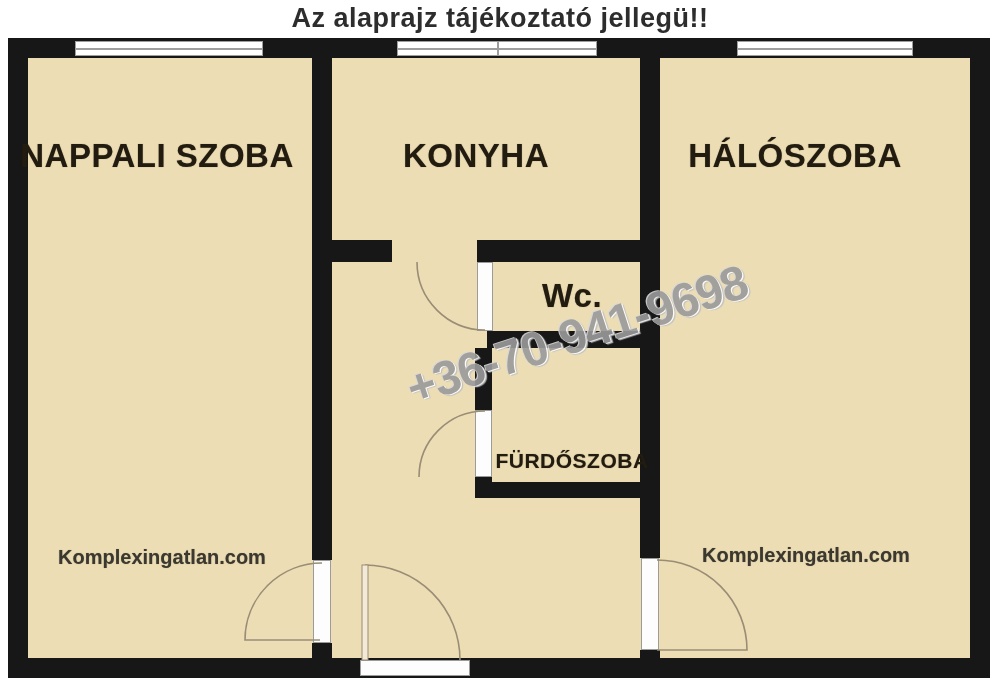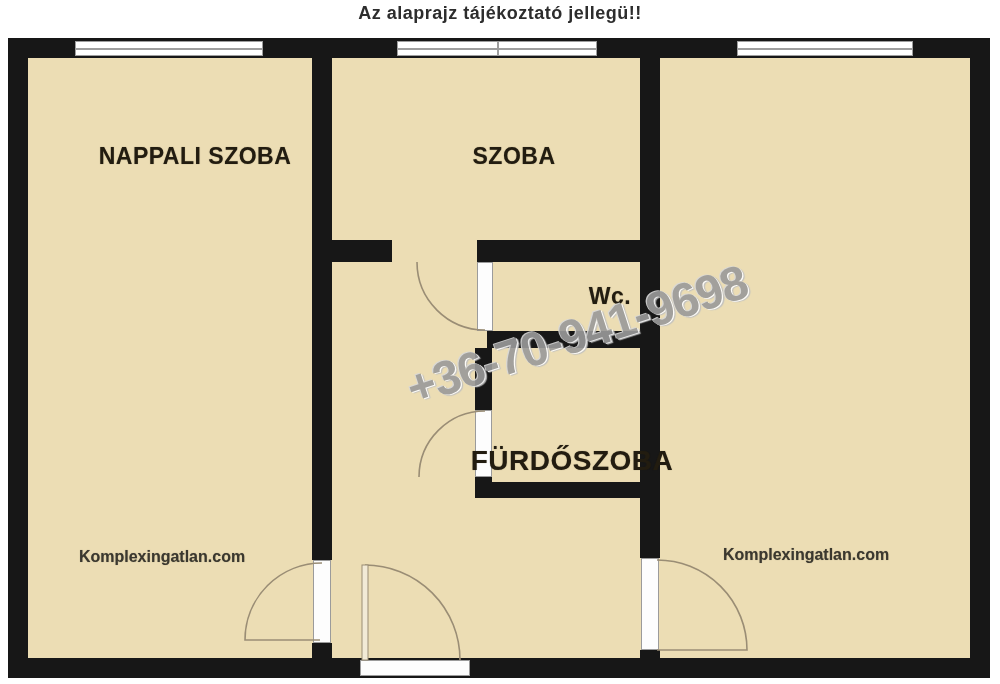--- a/index.html
+++ b/index.html
@@ -14,21 +14,21 @@
     --title:#2d2d2d;
   }
   html,body{margin:0;padding:0;}
   body{
     width:1000px;height:684px;position:relative;overflow:hidden;
     background:var(--paper);
     font-family:"Liberation Sans", sans-serif;
   }
   .title{
     position:absolute;left:0;top:3px;width:1000px;text-align:center;
-    font-size:18px;font-weight:bold;color:var(--title);letter-spacing:.5px;
+    font-size:27px;font-weight:bold;color:var(--title);letter-spacing:.5px;
   }
   .plan{
     position:absolute;left:8px;top:38px;width:982px;height:640px;
     box-sizing:border-box;border:20px solid var(--wall);
     background:var(--room);
   }
   .wall{position:absolute;background:var(--wall);}
   .leaf{
     position:absolute;background:#fdfdfd;
     border:1px solid #9b9b9b;box-sizing:border-box;
@@ -41,25 +41,25 @@
   .mullion{
     position:absolute;left:50%;top:0;width:2px;height:100%;
     background:var(--frame);
   }
   .arcs{position:absolute;left:-20px;top:-20px;pointer-events:none;}
   .label{
     position:absolute;transform:translate(-50%,-50%);
     font-weight:bold;color:var(--ink);white-space:nowrap;
     letter-spacing:.5px;text-shadow:0 0 1px rgba(40,30,10,.45);
   }
-  .room-label{font-size:23px;margin-left:38px;}
-  .small-label{font-size:28px;text-align:right;}
+  .room-label{font-size:33px;}
+  .small-label{font-size:21px;text-align:right;}
   .site-label{
     position:absolute;transform:translate(-50%,-50%);
-    font-size:16px;font-weight:bold;color:var(--site);white-space:nowrap;
+    font-size:20px;font-weight:bold;color:var(--site);white-space:nowrap;
     text-shadow:0 0 1px rgba(40,40,30,.4);
   }
   .watermark{
     position:absolute;transform:translate(-50%,-50%) rotate(-18deg);
     font-size:48px;font-weight:bold;letter-spacing:-1px;white-space:nowrap;
     color:var(--watermark);opacity:.9;
     text-shadow:-1px -1px 0 #d8d8d8,1px 1px 0 #ffffff,2px 2px 1px #bfbfbf;
   }
 </style>
 </head>
@@ -95,21 +95,22 @@
   <svg class="arcs" width="982" height="640" viewBox="8 38 982 640" fill="none" stroke="#9a8d75" stroke-width="1.6">
     <path d="M 417 262 A 68 68 0 0 0 485 330"></path>
     <path d="M 419 477 A 66 66 0 0 1 485 411"></path>
     <path d="M 322 563 A 77 77 0 0 0 245 640 L 320 640"></path>
     <path d="M 657 560 A 90 90 0 0 1 747 650 L 657 650"></path>
     <path d="M 365 565 A 95 95 0 0 1 460 660"></path>
     <rect x="362" y="565" width="6" height="95" fill="#f2ead6" stroke="#9a8d75" stroke-width="1"></rect>
   </svg>
 
   <div class="label room-label" style="left:129px;top:98px">NAPPALI SZOBA</div>
-  <div class="label room-label" style="left:448px;top:98px">SZOBA</div>
+  <div class="label room-label" style="left:448px;top:98px">KONYHA</div>
+  <div class="label room-label" style="left:767px;top:98px">HÁLÓSZOBA</div>
   <div class="label room-label" style="left:544px;top:238px">Wc.</div>
   <div class="label small-label label" style="left:544px;top:403px">FÜRDŐSZOBA</div>
 
   <div class="site-label" style="left:134px;top:499px">Komplexingatlan.com</div>
   <div class="site-label" style="left:778px;top:497px">Komplexingatlan.com</div>
   <div class="watermark" style="left:549px;top:277px">+36-70-941-9698</div>
 
 </div>
 
 </body></html>

